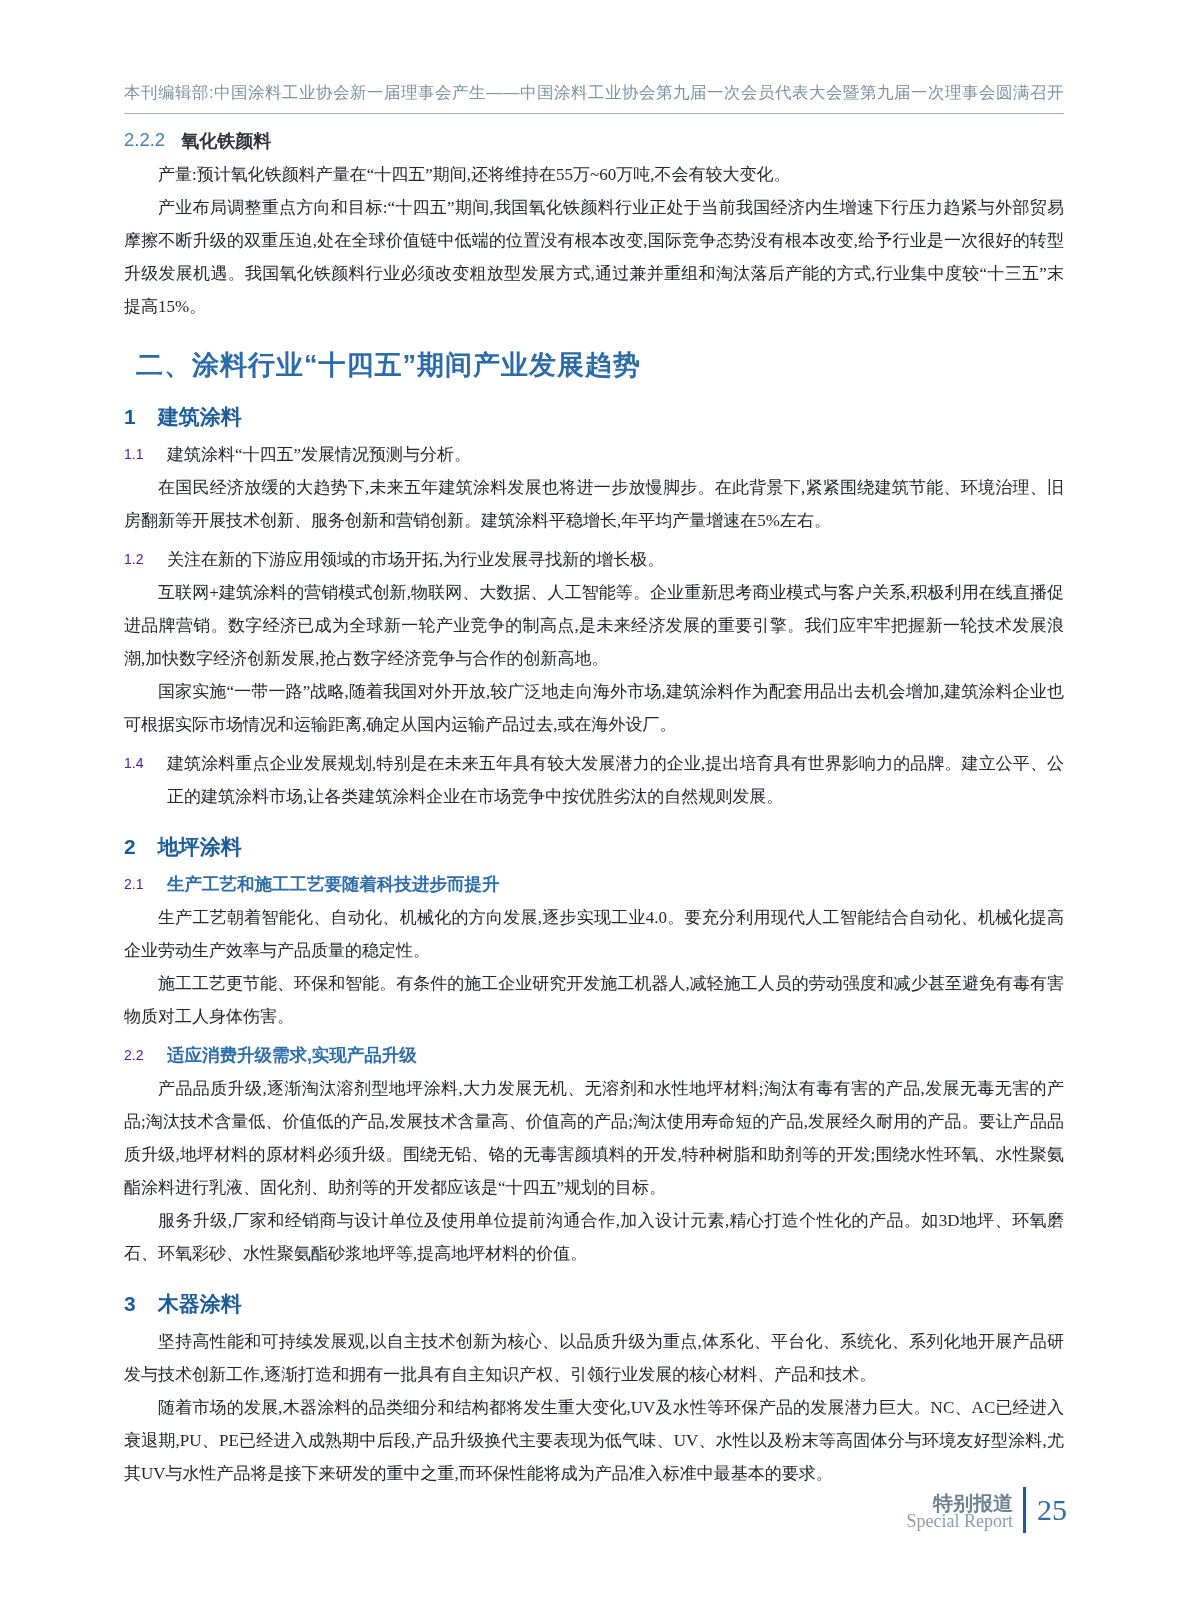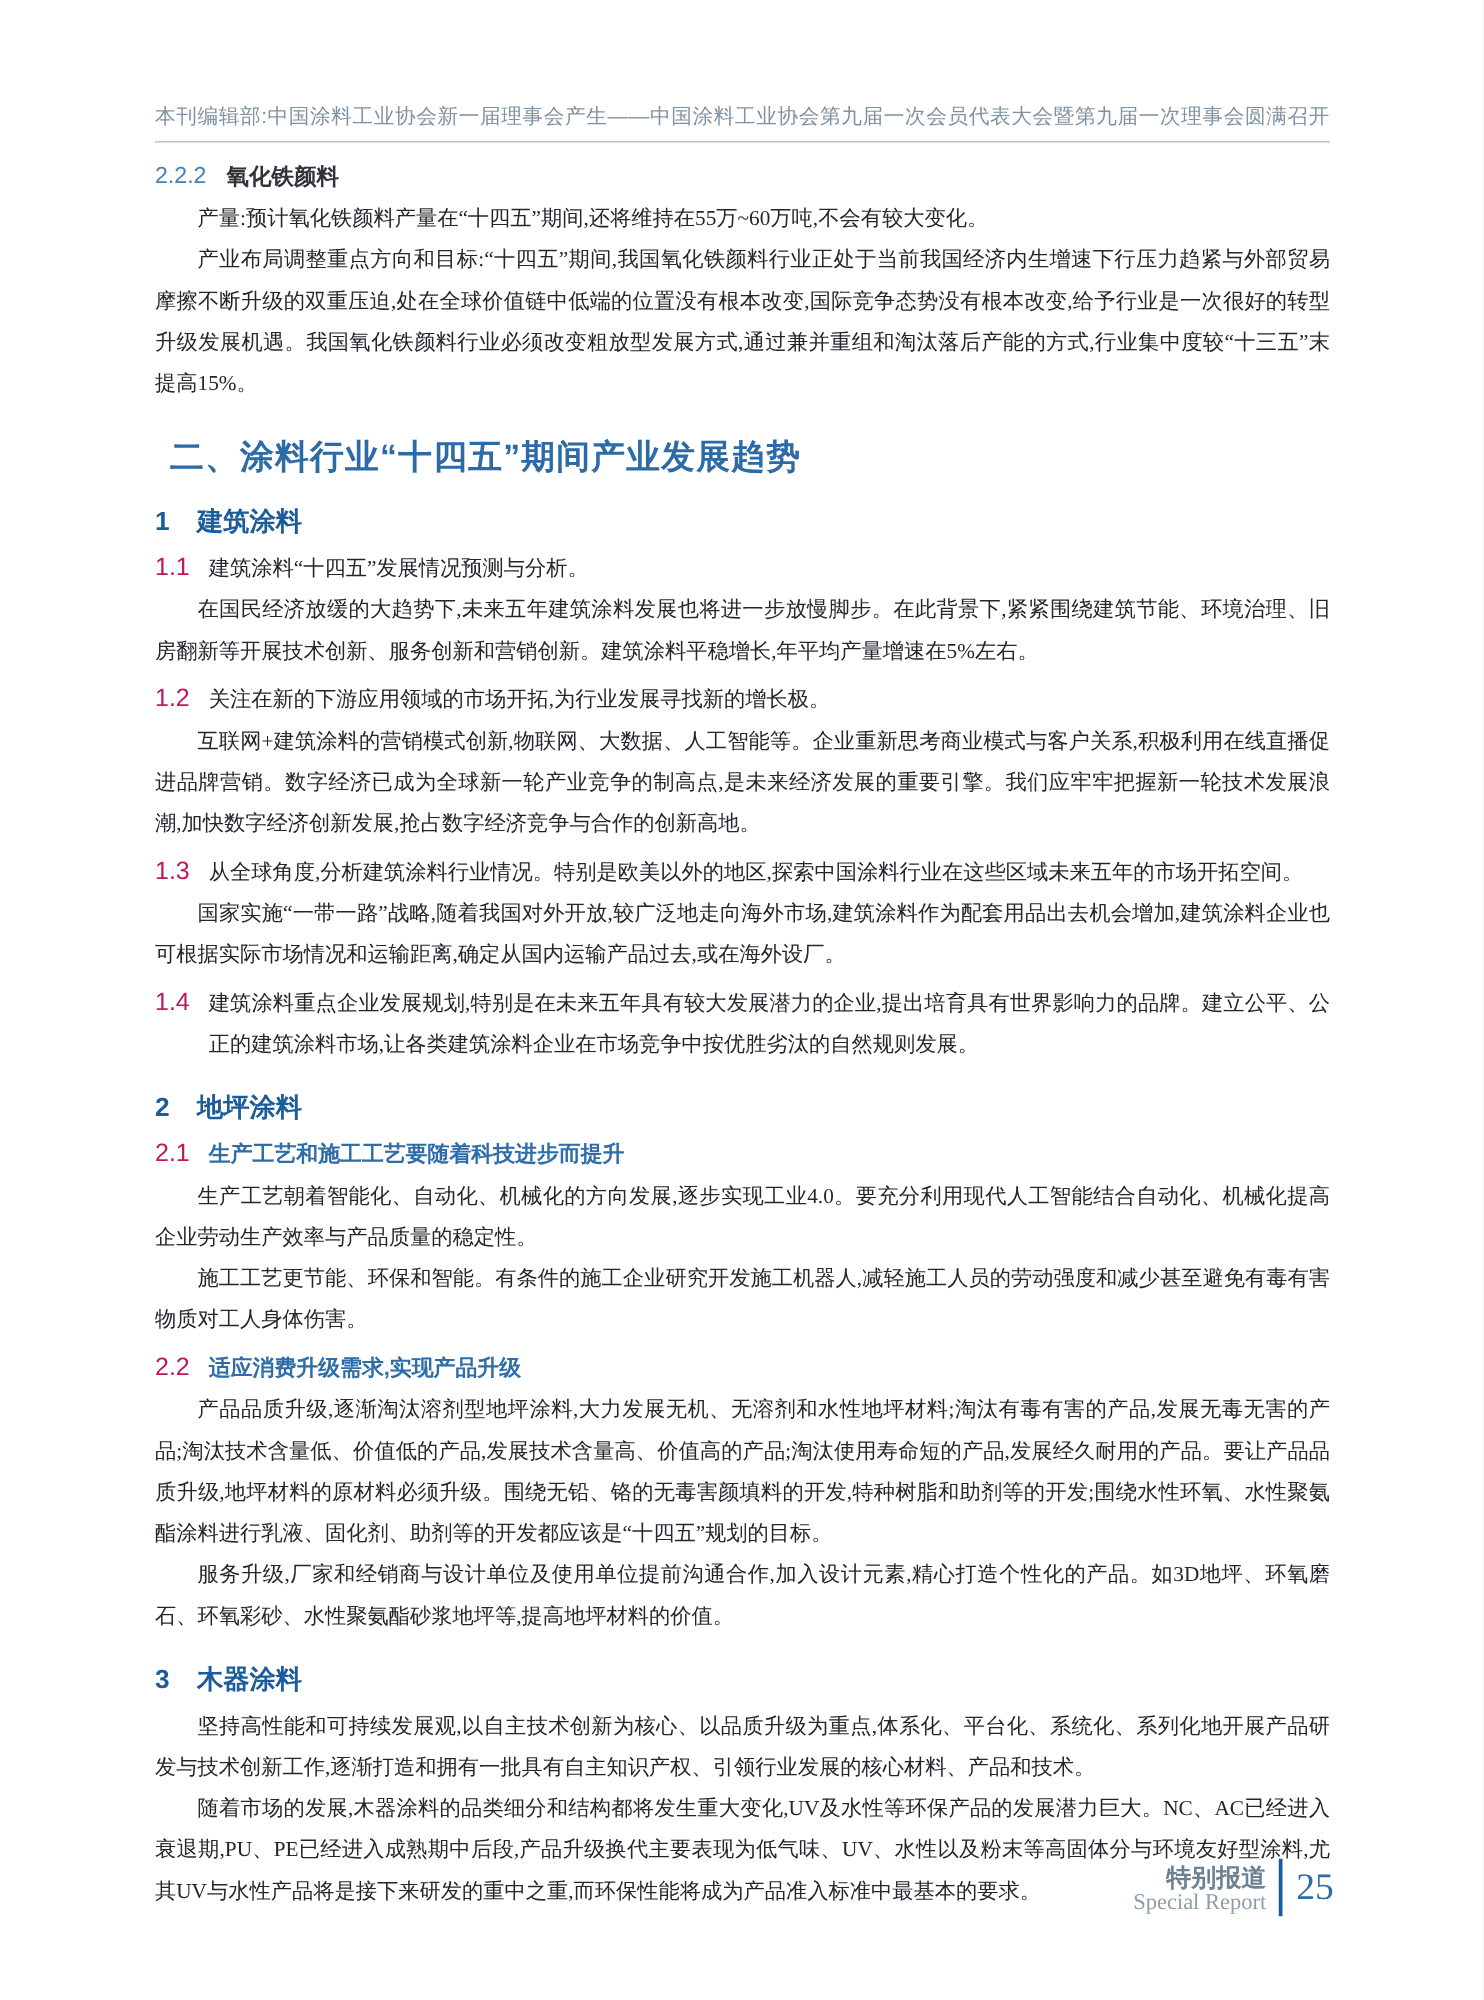--- a/index.html
+++ b/index.html
@@ -65,22 +65,22 @@
   .sub-item {
     position:relative;
     padding-left:43px;
     font-size:17px;
     line-height:33px;
     text-align:justify;
   }
   .sub-item .sub-num {
     position:absolute; left:0; top:0;
     font-family:"Liberation Sans","DejaVu Sans",sans-serif;
-    color:#be185d;
-    font-size:20px;
+    color:#4c1d95;
+    font-size:14px;
   }
   .sub-item.blue-title .sub-text {
     font-family:"Liberation Sans","DejaVu Sans",sans-serif;
     color:#2e6da8;
     font-weight:600;
     font-size:17.5px;
   }
   .gap-sm { margin-top:6px; }
   
   .footer {
@@ -135,24 +135,20 @@
       <span class="sub-text">建筑涂料“十四五”发展情况预测与分析。</span>
     </div>
     <p class="para">在国民经济放缓的大趋势下,未来五年建筑涂料发展也将进一步放慢脚步。在此背景下,紧紧围绕建筑节能、环境治理、旧房翻新等开展技术创新、服务创新和营销创新。建筑涂料平稳增长,年平均产量增速在5%左右。</p>
 
     <div class="sub-item gap-sm">
       <span class="sub-num">1.2</span>
       <span class="sub-text">关注在新的下游应用领域的市场开拓,为行业发展寻找新的增长极。</span>
     </div>
     <p class="para">互联网+建筑涂料的营销模式创新,物联网、大数据、人工智能等。企业重新思考商业模式与客户关系,积极利用在线直播促进品牌营销。数字经济已成为全球新一轮产业竞争的制高点,是未来经济发展的重要引擎。我们应牢牢把握新一轮技术发展浪潮,加快数字经济创新发展,抢占数字经济竞争与合作的创新高地。</p>
 
-    <div class="sub-item gap-sm">
-      <span class="sub-num">1.3</span>
-      <span class="sub-text">从全球角度,分析建筑涂料行业情况。特别是欧美以外的地区,探索中国涂料行业在这些区域未来五年的市场开拓空间。</span>
-    </div>
     <p class="para">国家实施“一带一路”战略,随着我国对外开放,较广泛地走向海外市场,建筑涂料作为配套用品出去机会增加,建筑涂料企业也可根据实际市场情况和运输距离,确定从国内运输产品过去,或在海外设厂。</p>
 
     <div class="sub-item gap-sm">
       <span class="sub-num">1.4</span>
       <span class="sub-text">建筑涂料重点企业发展规划,特别是在未来五年具有较大发展潜力的企业,提出培育具有世界影响力的品牌。建立公平、公正的建筑涂料市场,让各类建筑涂料企业在市场竞争中按优胜劣汰的自然规则发展。</span>
     </div>
 
     <div class="sec-heading">
       <span>2</span>
       <span>地坪涂料</span>

